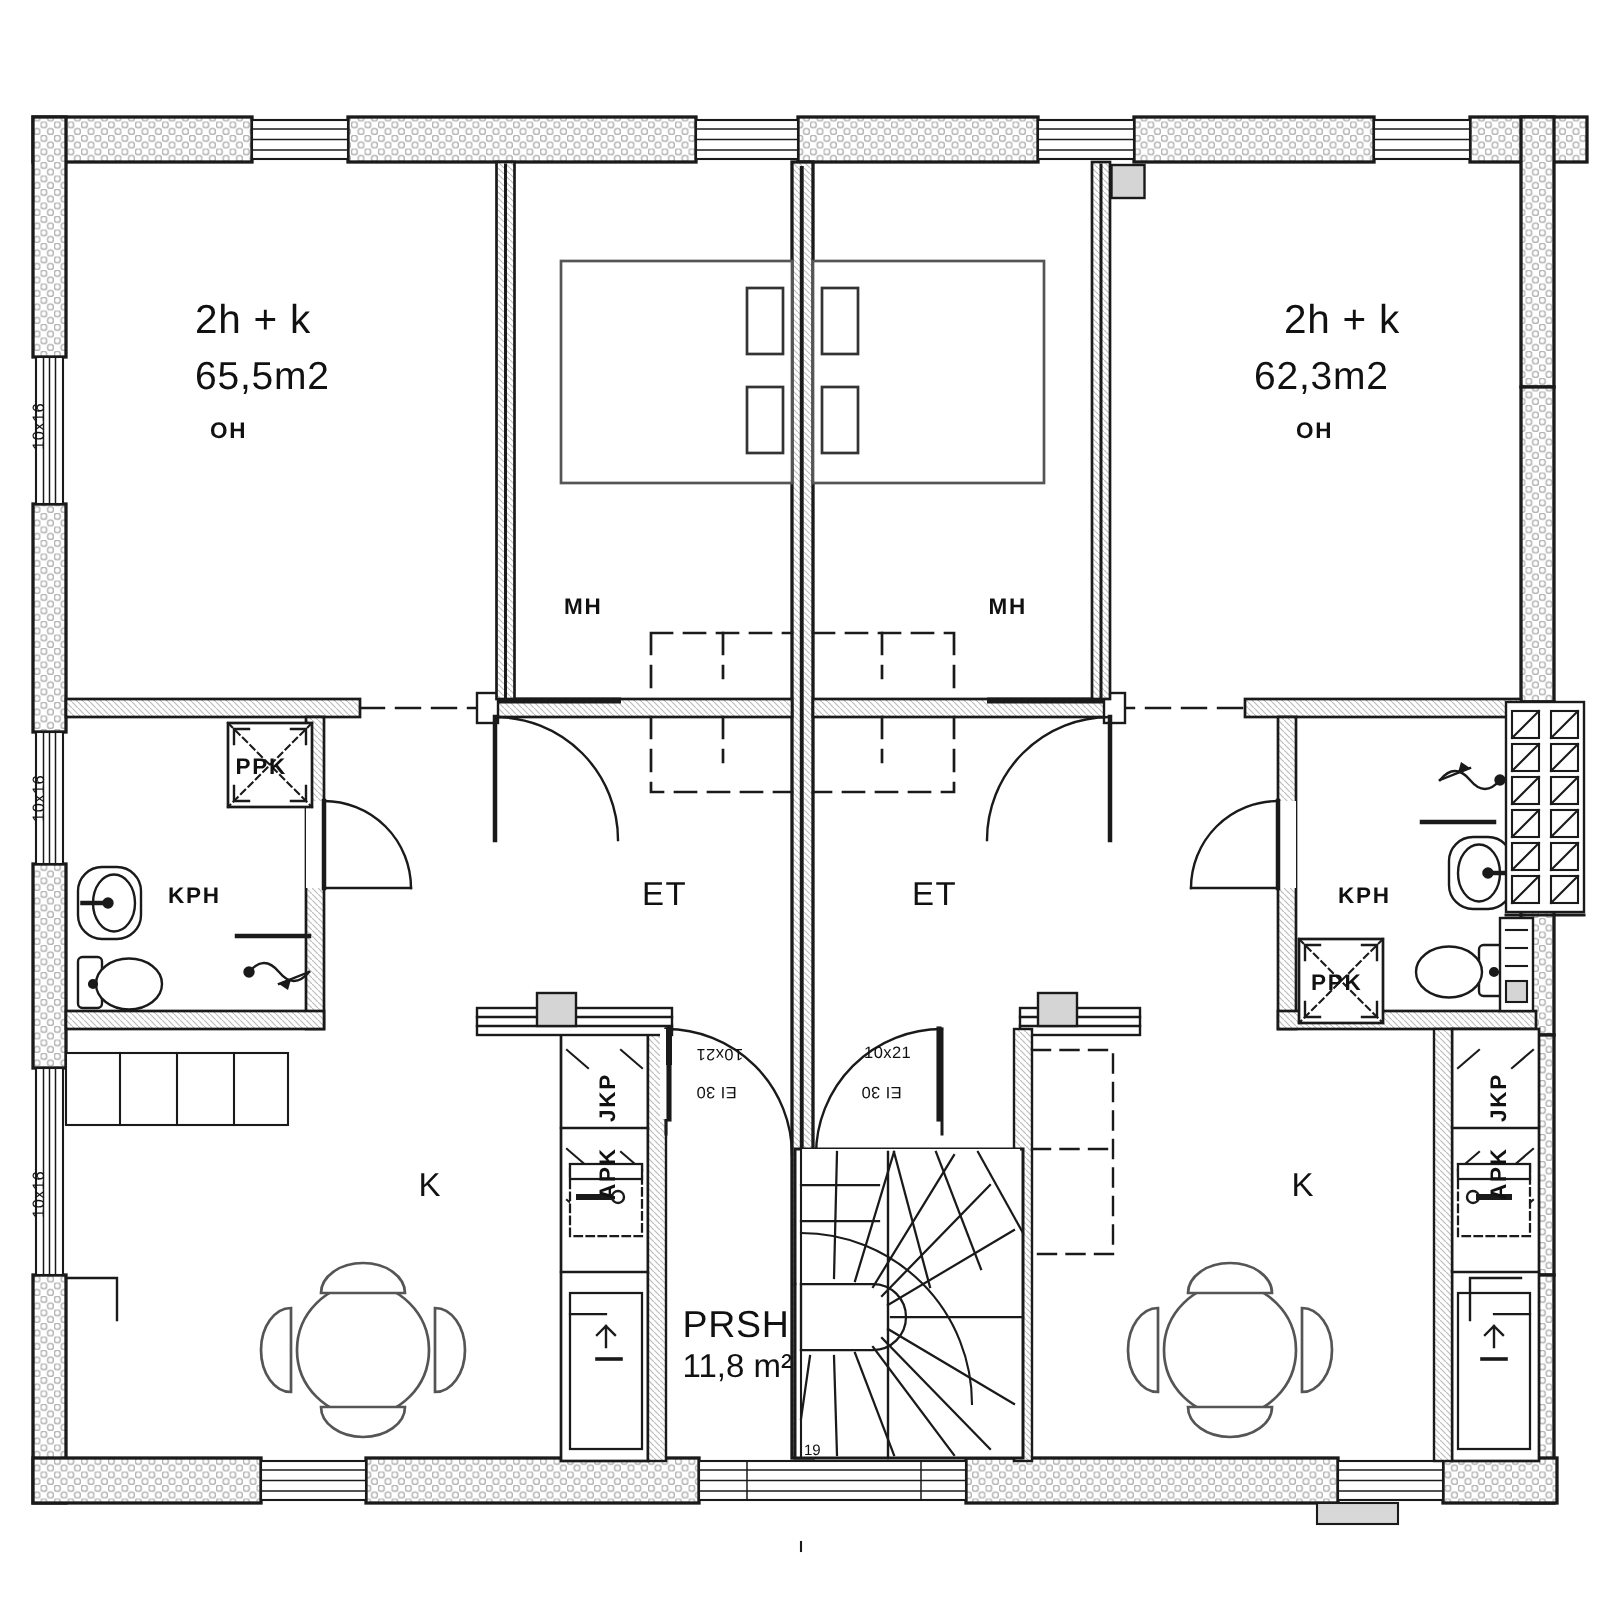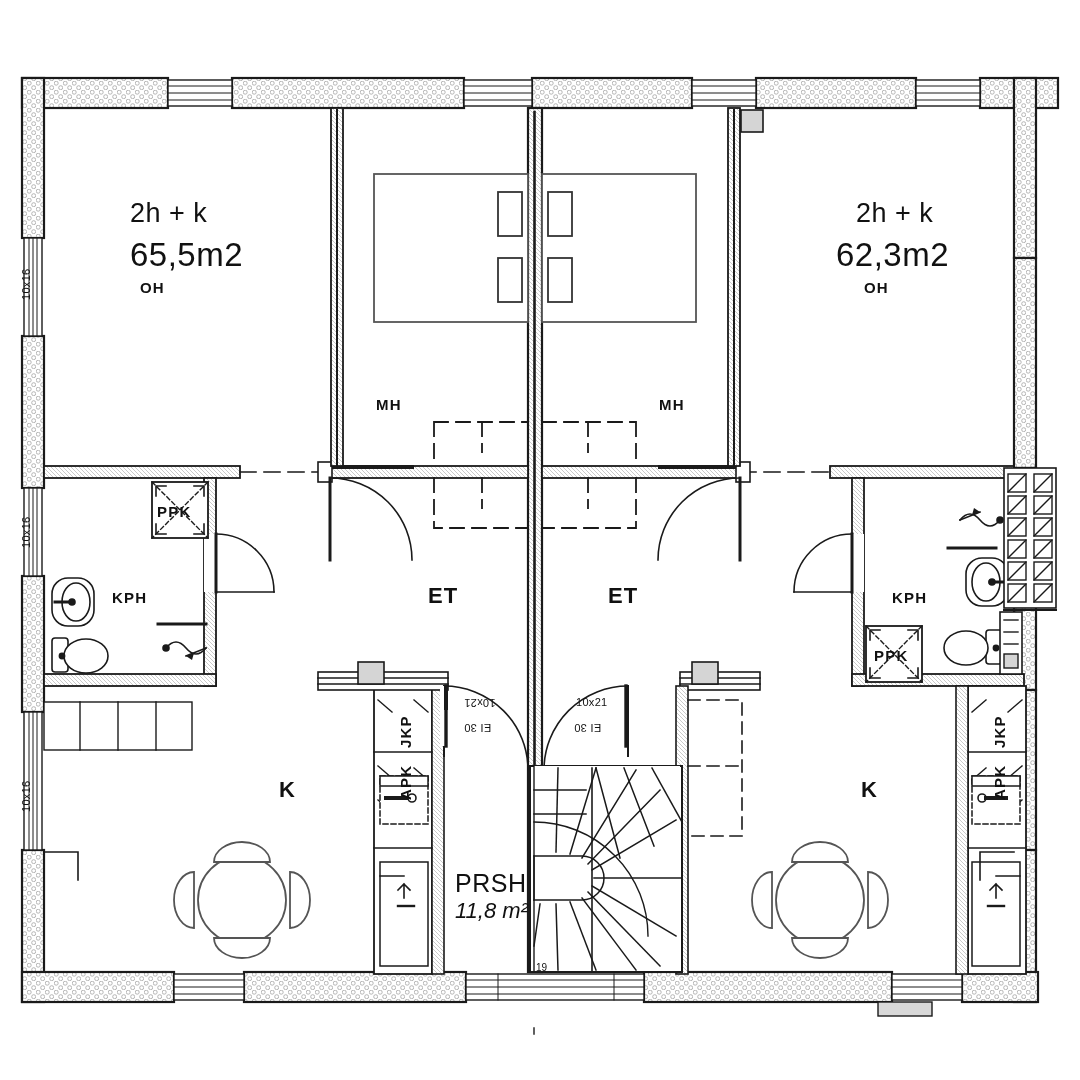--- a/index.html
+++ b/index.html
@@ -13,23 +13,23 @@
   svg{display:block;}
   .lbl{
     position:absolute;
     font-family:"Liberation Sans","DejaVu Sans",sans-serif;
     color:#111;
     white-space:nowrap;
     line-height:1.15;
     user-select:none;
   }
   .lbl-apt-type{font-size:27px;font-weight:400;letter-spacing:.5px;text-align:center;}
-  .lbl-apt-area{font-size:33px;font-weight:400;letter-spacing:.5px;}
+  .lbl-apt-area{font-size:26px;font-weight:400;letter-spacing:.5px;}
   .lbl-room-sm{font-size:15px;font-weight:700;letter-spacing:1.2px;}
-  .lbl-room-md{font-size:22px;font-weight:700;letter-spacing:1px;}
+  .lbl-room-md{font-size:22px;font-weight:400;letter-spacing:1px;}
   .lbl-room-lg{font-size:25px;font-weight:400;letter-spacing:.5px;}
   .lbl-area{font-size:22px;font-weight:400;}
   .lbl-tiny{font-size:11px;font-weight:400;letter-spacing:.3px;}
   .lbl-micro{font-size:10px;font-weight:400;}
   .rot90{transform:rotate(-90deg);transform-origin:0 0;}
   .rot180{transform:rotate(180deg);}
 </style>
 </head>
 <body>
 
@@ -550,21 +550,21 @@
   <div class="lbl lbl-room-sm" style="left:659px;top:396px;">MH</div>
   <div class="lbl lbl-room-md" style="left:608px;top:583px;">ET</div>
   <div class="lbl lbl-room-sm" style="left:892px;top:589px;">KPH</div>
   <div class="lbl lbl-room-md" style="left:861px;top:777px;">K</div>
   <div class="lbl lbl-room-sm" style="left:874px;top:647px;">PPK</div>
 
   <div class="lbl lbl-room-sm rot90" style="left:991px;top:748px;">JKP</div>
   <div class="lbl lbl-room-sm rot90" style="left:991px;top:800px;">APK</div>
 
   <div class="lbl lbl-room-lg" style="left:455px;top:869px;text-align:center;">PRSH</div>
-  <div class="lbl lbl-area" style="left:455px;top:898px;font-style:italic;">11,8 m²</div>
+  <div class="lbl lbl-area" style="left:455px;top:898px;">11,8 m²</div>
   <div class="lbl lbl-micro" style="left:536px;top:962px;">19</div>
 
   <div class="lbl lbl-tiny rot180" style="left:464px;top:696px;">10x21</div>
   <div class="lbl lbl-tiny rot180" style="left:464px;top:721px;">EI 30</div>
   <div class="lbl lbl-tiny" style="left:576px;top:696px;">10x21</div>
   <div class="lbl lbl-tiny rot180" style="left:574px;top:721px;">EI 30</div>
 
   <div class="lbl lbl-tiny rot90" style="left:20px;top:300px;">10x16</div>
   <div class="lbl lbl-tiny rot90" style="left:20px;top:548px;">10x16</div>
   <div class="lbl lbl-tiny rot90" style="left:20px;top:812px;">10x16</div>

